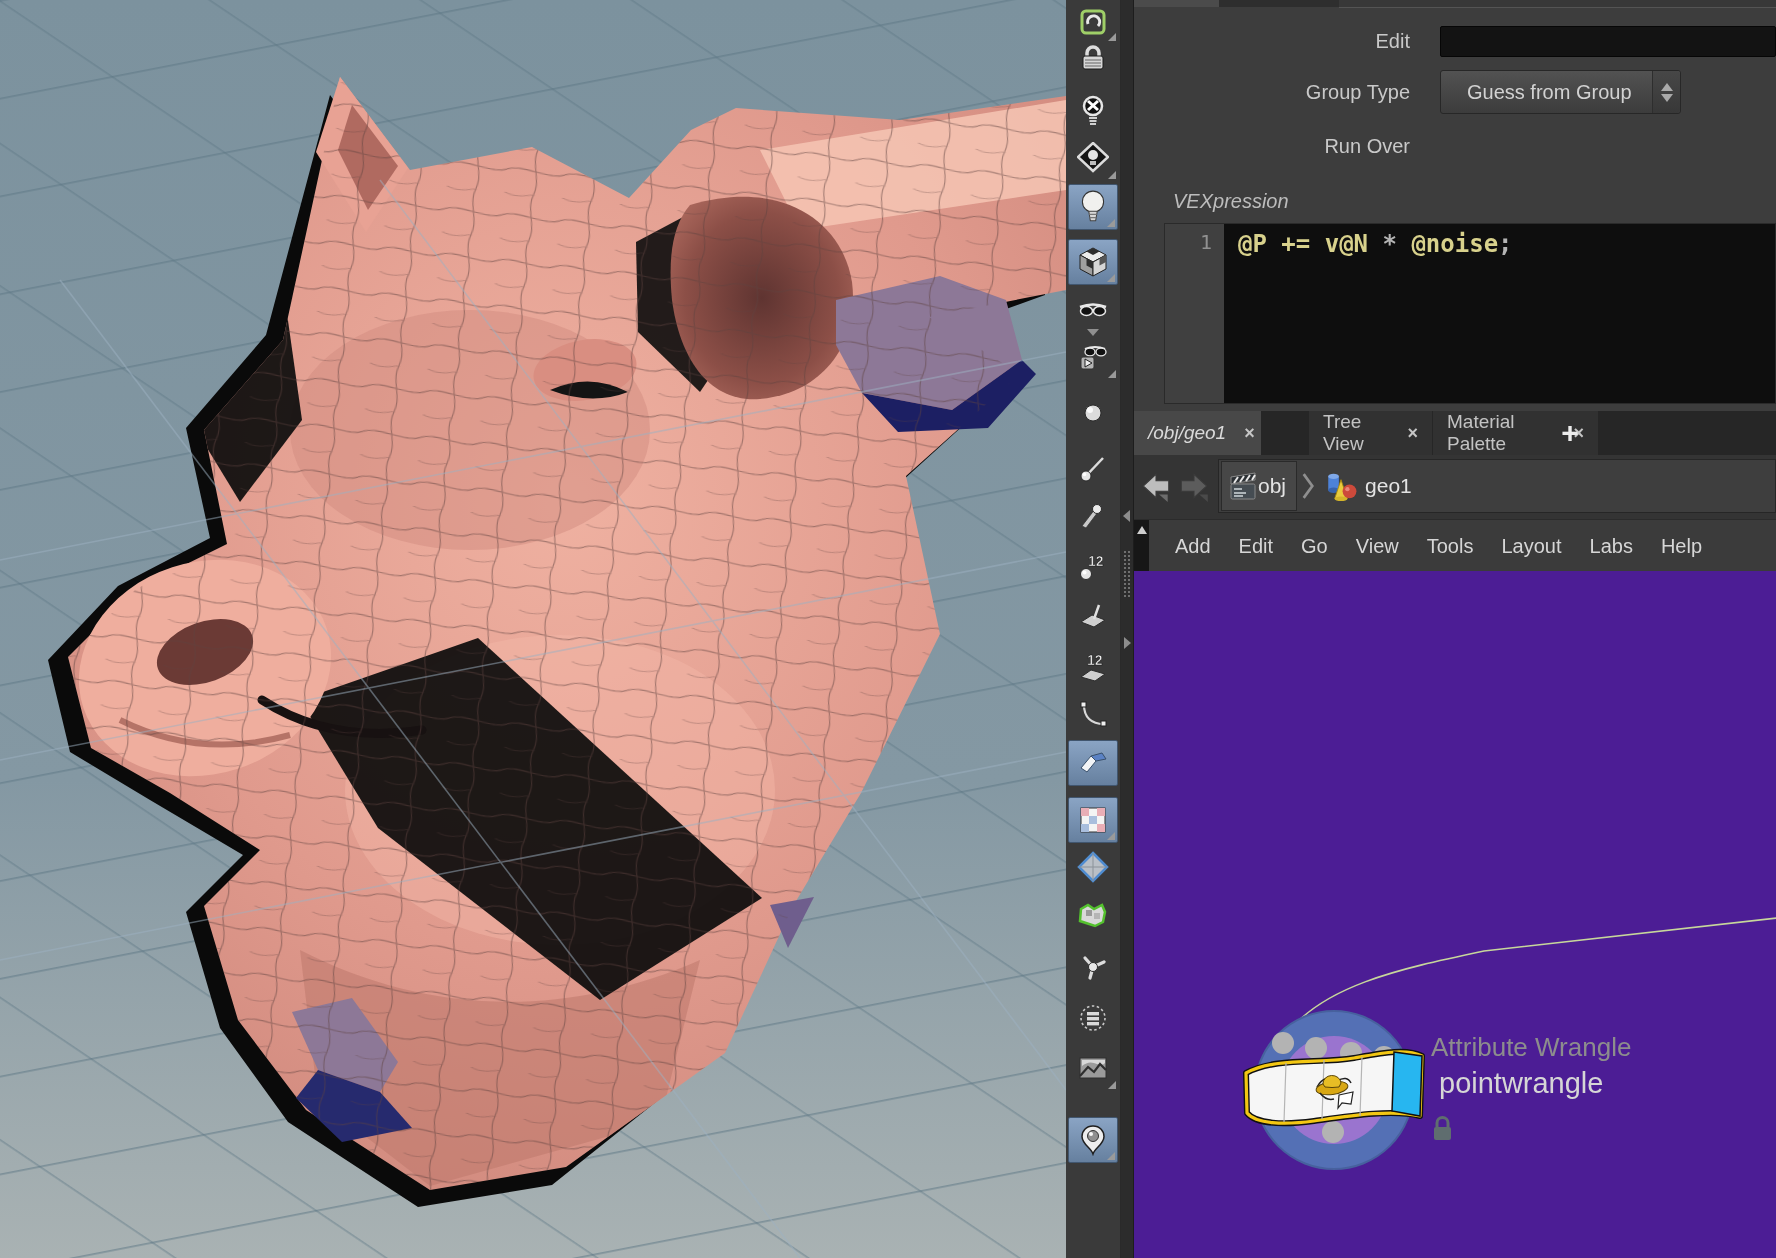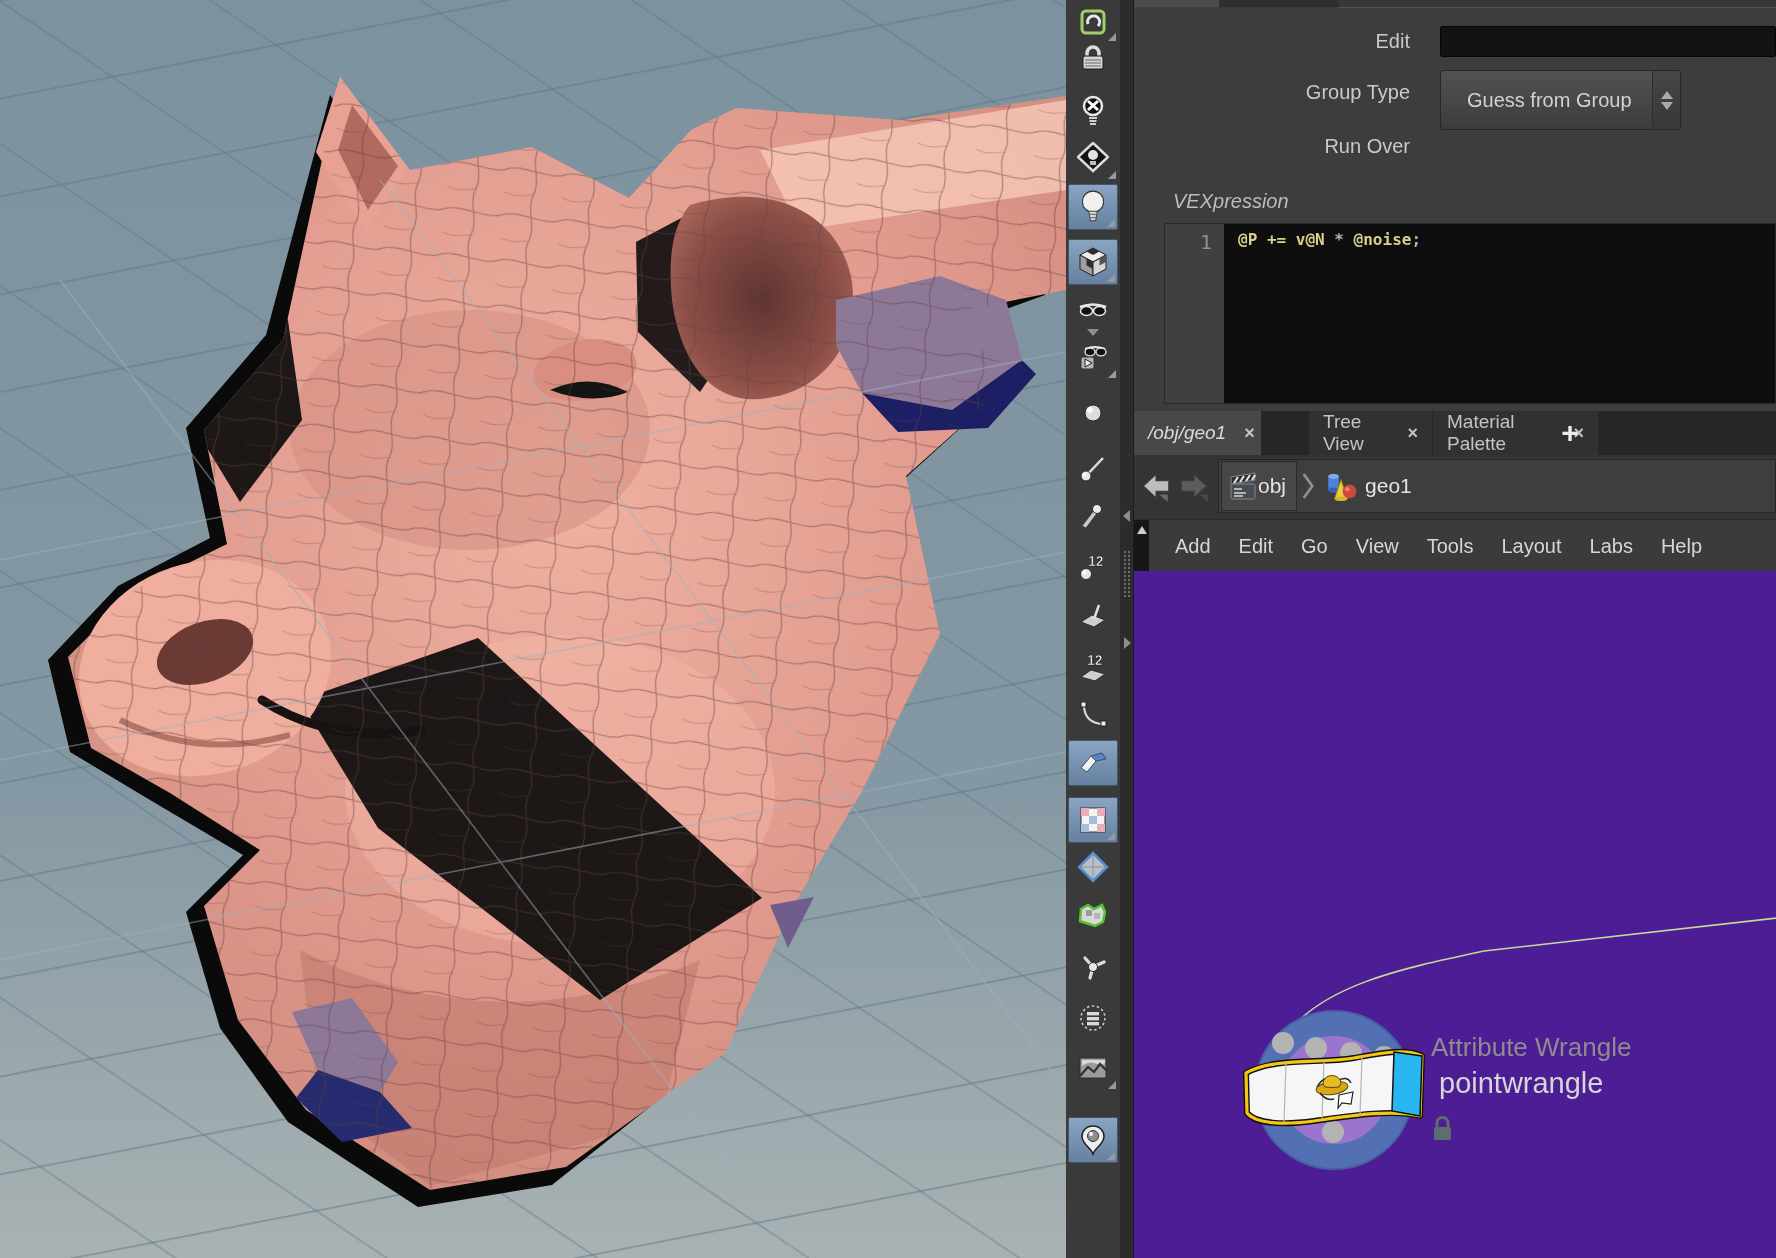--- a/index.html
+++ b/index.html
@@ -15,34 +15,34 @@
   
   #divider{position:absolute;left:1121px;top:0;width:12px;height:1258px;background:#2c2c2c;border-right:1px solid #1d1d1d;}
   #divider .dots{position:absolute;left:2px;top:550px;width:8px;height:48px;
      background-image:radial-gradient(#6f6f6f 1px, transparent 1.2px);background-size:4px 4px;}
   .divtri-l{position:absolute;left:2px;top:510px;width:0;height:0;border-top:6px solid transparent;border-bottom:6px solid transparent;border-right:7px solid #8d8d8d;}
   .divtri-r{position:absolute;left:3px;top:637px;width:0;height:0;border-top:6px solid transparent;border-bottom:6px solid transparent;border-left:7px solid #8d8d8d;}
   
   #rightpane{position:absolute;left:1134px;top:0;right:0;height:1258px;background:#3d3d3d;}
   .strip{position:absolute;top:0;height:7px;}
   .plabel{position:absolute;left:0;width:276px;color:#c9c9c9;font-size:20px;text-align:right;line-height:31px;}
-  .dd{position:absolute;left:306px;height:60px;box-sizing:border-box;border:1px solid #272727;border-radius:3px;
+  .dd{position:absolute;left:306px;height:44px;box-sizing:border-box;border:1px solid #272727;border-radius:3px;
       background:linear-gradient(#525252,#3c3c3c);display:flex;align-items:center;cursor:pointer;}
   .dd .val{flex:1;color:#d2d2d2;font-size:20px;padding-left:26px;}
   .spin{width:27px;align-self:stretch;border-left:1px solid #2e2e2e;background:linear-gradient(#474747,#383838);
         display:flex;flex-direction:column;align-items:center;justify-content:center;gap:3px;border-radius:0 3px 3px 0;}
   .spin .up{width:0;height:0;border-left:6px solid transparent;border-right:6px solid transparent;border-bottom:8px solid #a9a9a9;}
   .spin .dn{width:0;height:0;border-left:6px solid transparent;border-right:6px solid transparent;border-top:8px solid #a9a9a9;}
   #groupInput{position:absolute;left:306px;top:26px;right:0;height:31px;background:#131313;border:1px solid #060606;
       border-radius:2px;color:#ddd;font-size:18px;padding:0 8px;box-sizing:border-box;}
   #vexLabel{position:absolute;left:39px;top:190px;color:#bcbcbc;font-size:20px;font-style:italic;}
   #editor{position:absolute;left:30px;top:223px;right:0;height:179px;display:flex;background:#0e0e0e;border:1px solid #2a2a2a;}
   #gutter{width:59px;background:#404040;color:#919191;font-family:"DejaVu Sans Mono",monospace;font-size:20px;
           text-align:right;padding:6px 12px 0 0;box-sizing:border-box;}
-  #codearea{flex:1;font-family:"DejaVu Sans Mono",monospace;font-size:16px;font-weight:bold;padding:6px 0 14px 14px;white-space:pre;}
+  #codearea{flex:1;font-family:"DejaVu Sans Mono",monospace;font-size:24px;font-weight:bold;padding:6px 0 14px 14px;white-space:pre;}
   .kw{color:#d8d18c;} .op{color:#b4b4b4;}
   
   #tabbar{position:absolute;left:0;right:0;top:411px;height:44px;background:#262626;}
   .tab{position:absolute;top:0;height:44px;display:flex;align-items:center;padding:0 14px;box-sizing:border-box;gap:18px;cursor:pointer;}
   .tab .lbl{font-size:19px;color:#c3c3c3;}
   .tab.active{background:#484848;} .tab.active .lbl{color:#dadada;font-style:italic;}
   .tab.inactive{background:#313131;margin-left:47px;}
   .tclose{color:#c6c6c6;font-size:18px;font-weight:bold;cursor:pointer;}
   #newtab{position:absolute;left:418px;top:0;width:36px;height:44px;color:#ececec;font-size:30px;font-weight:bold;
           display:flex;align-items:center;justify-content:center;cursor:pointer;}

